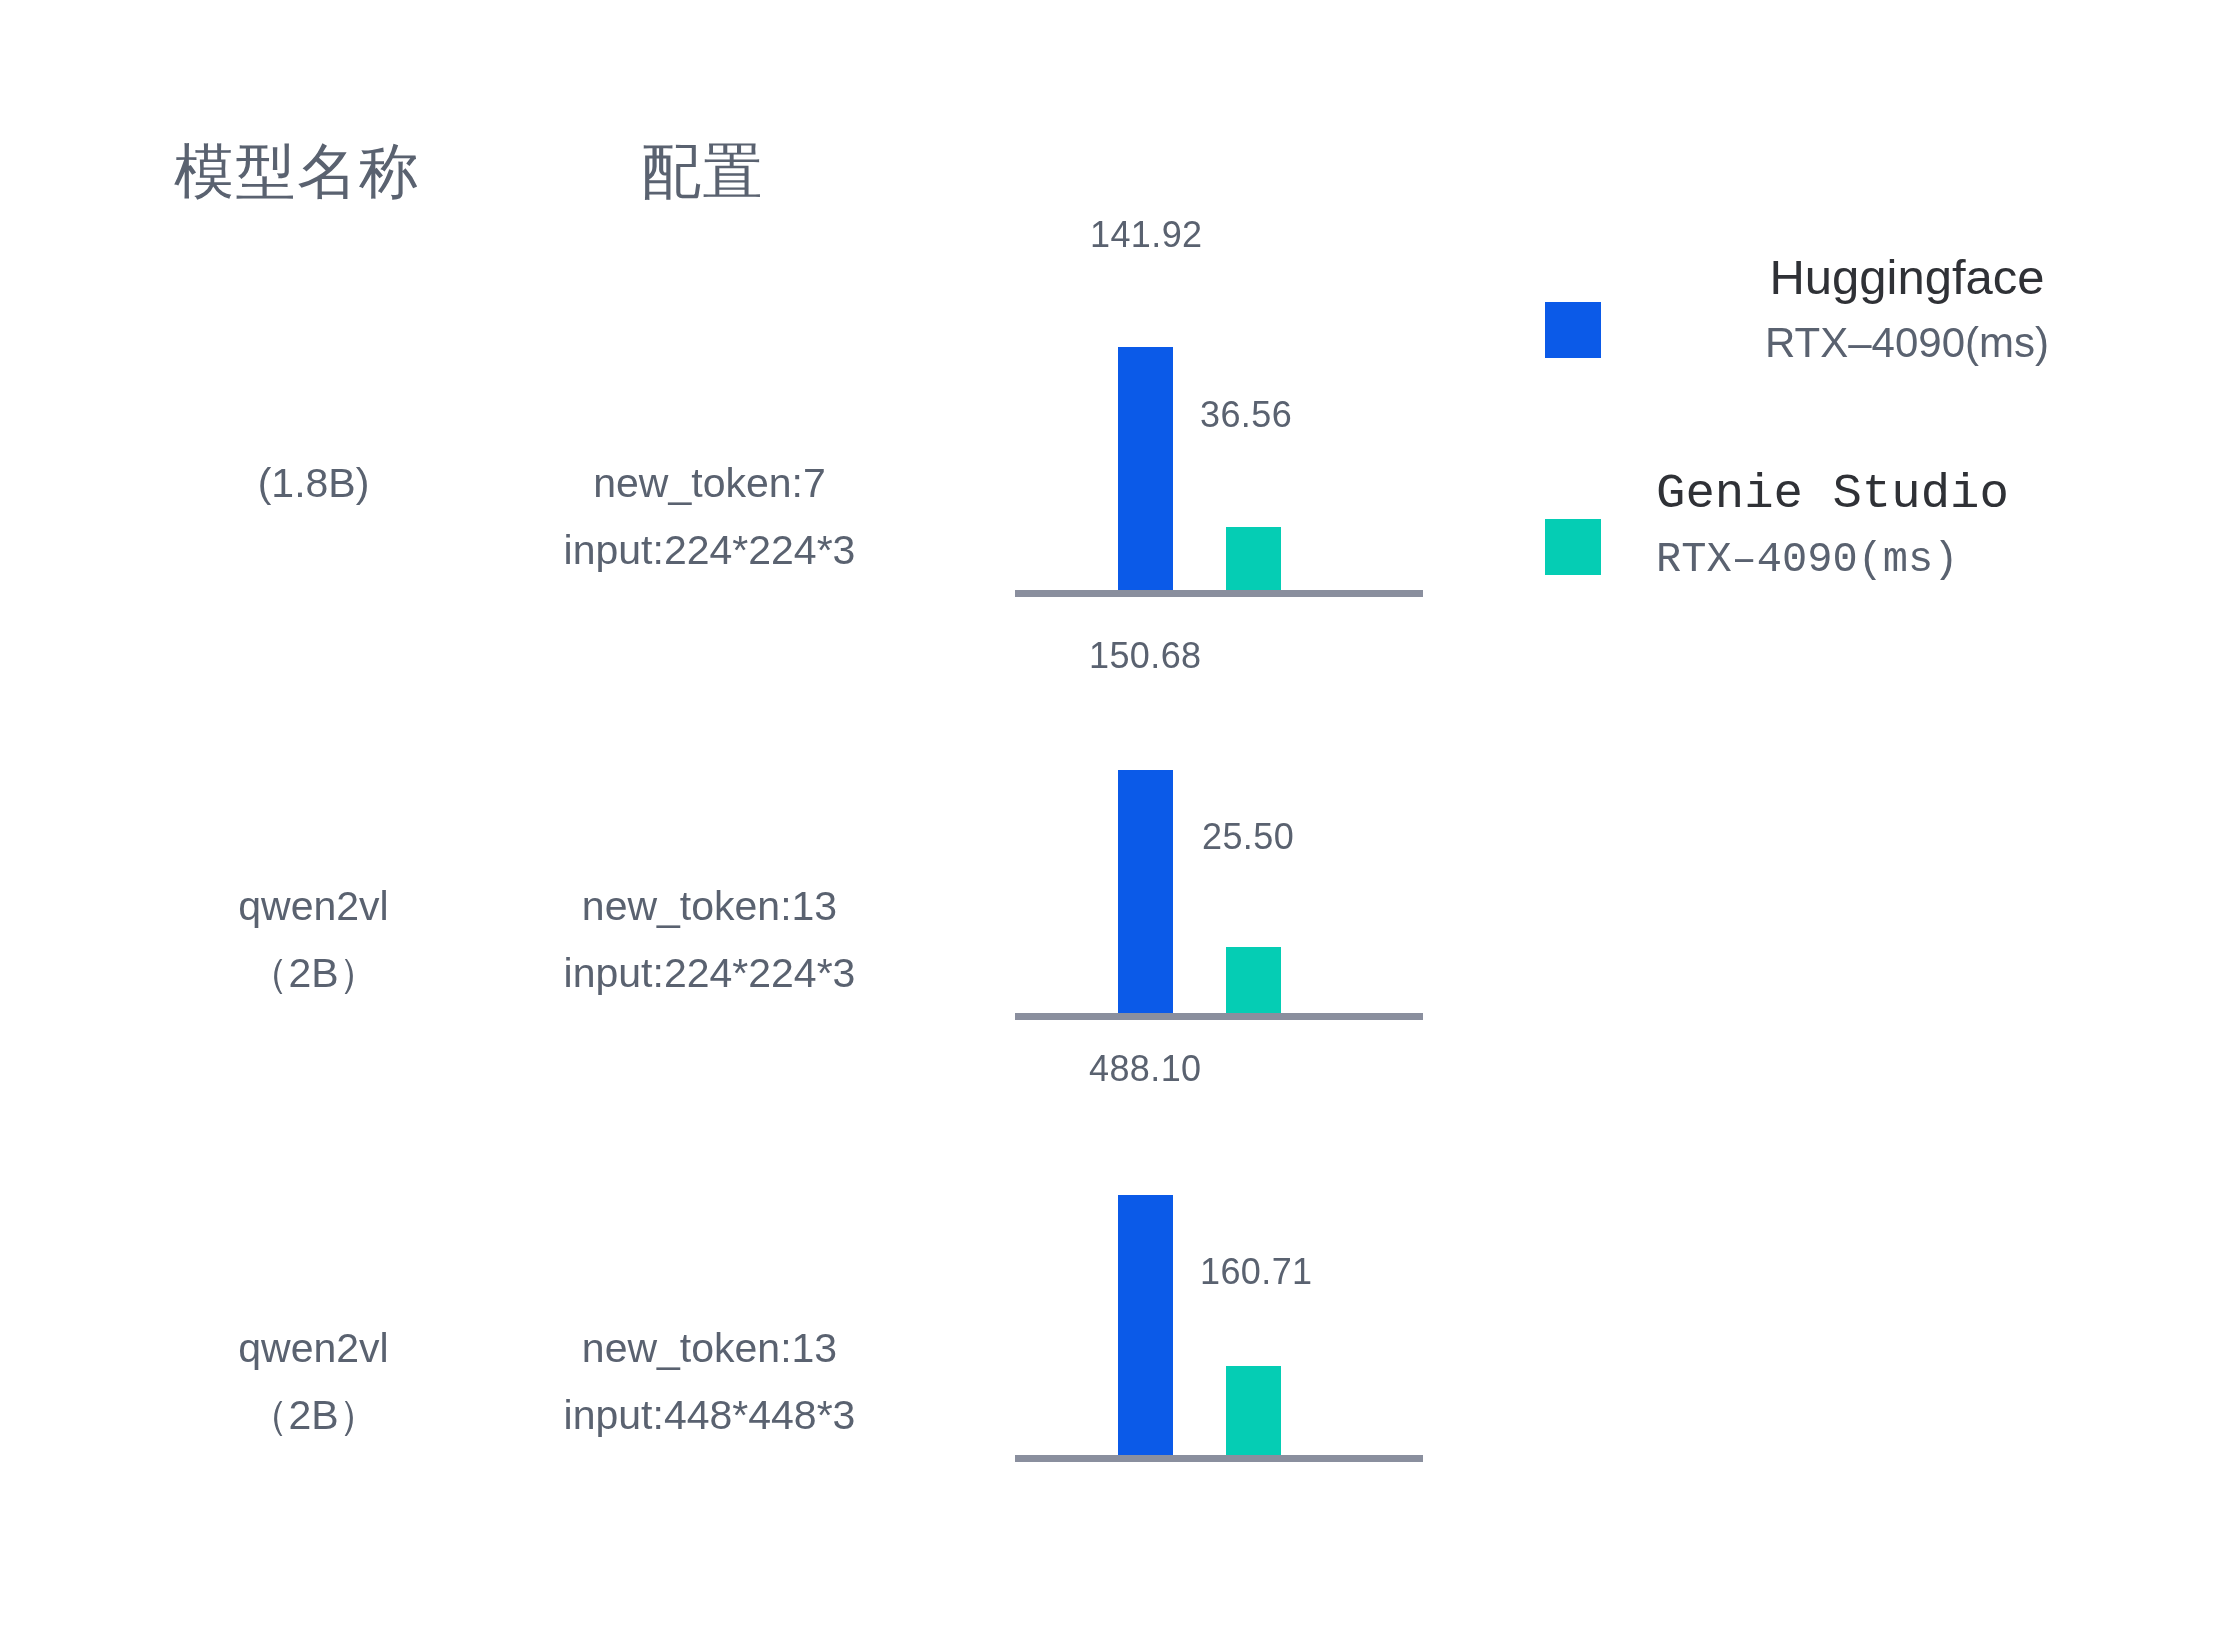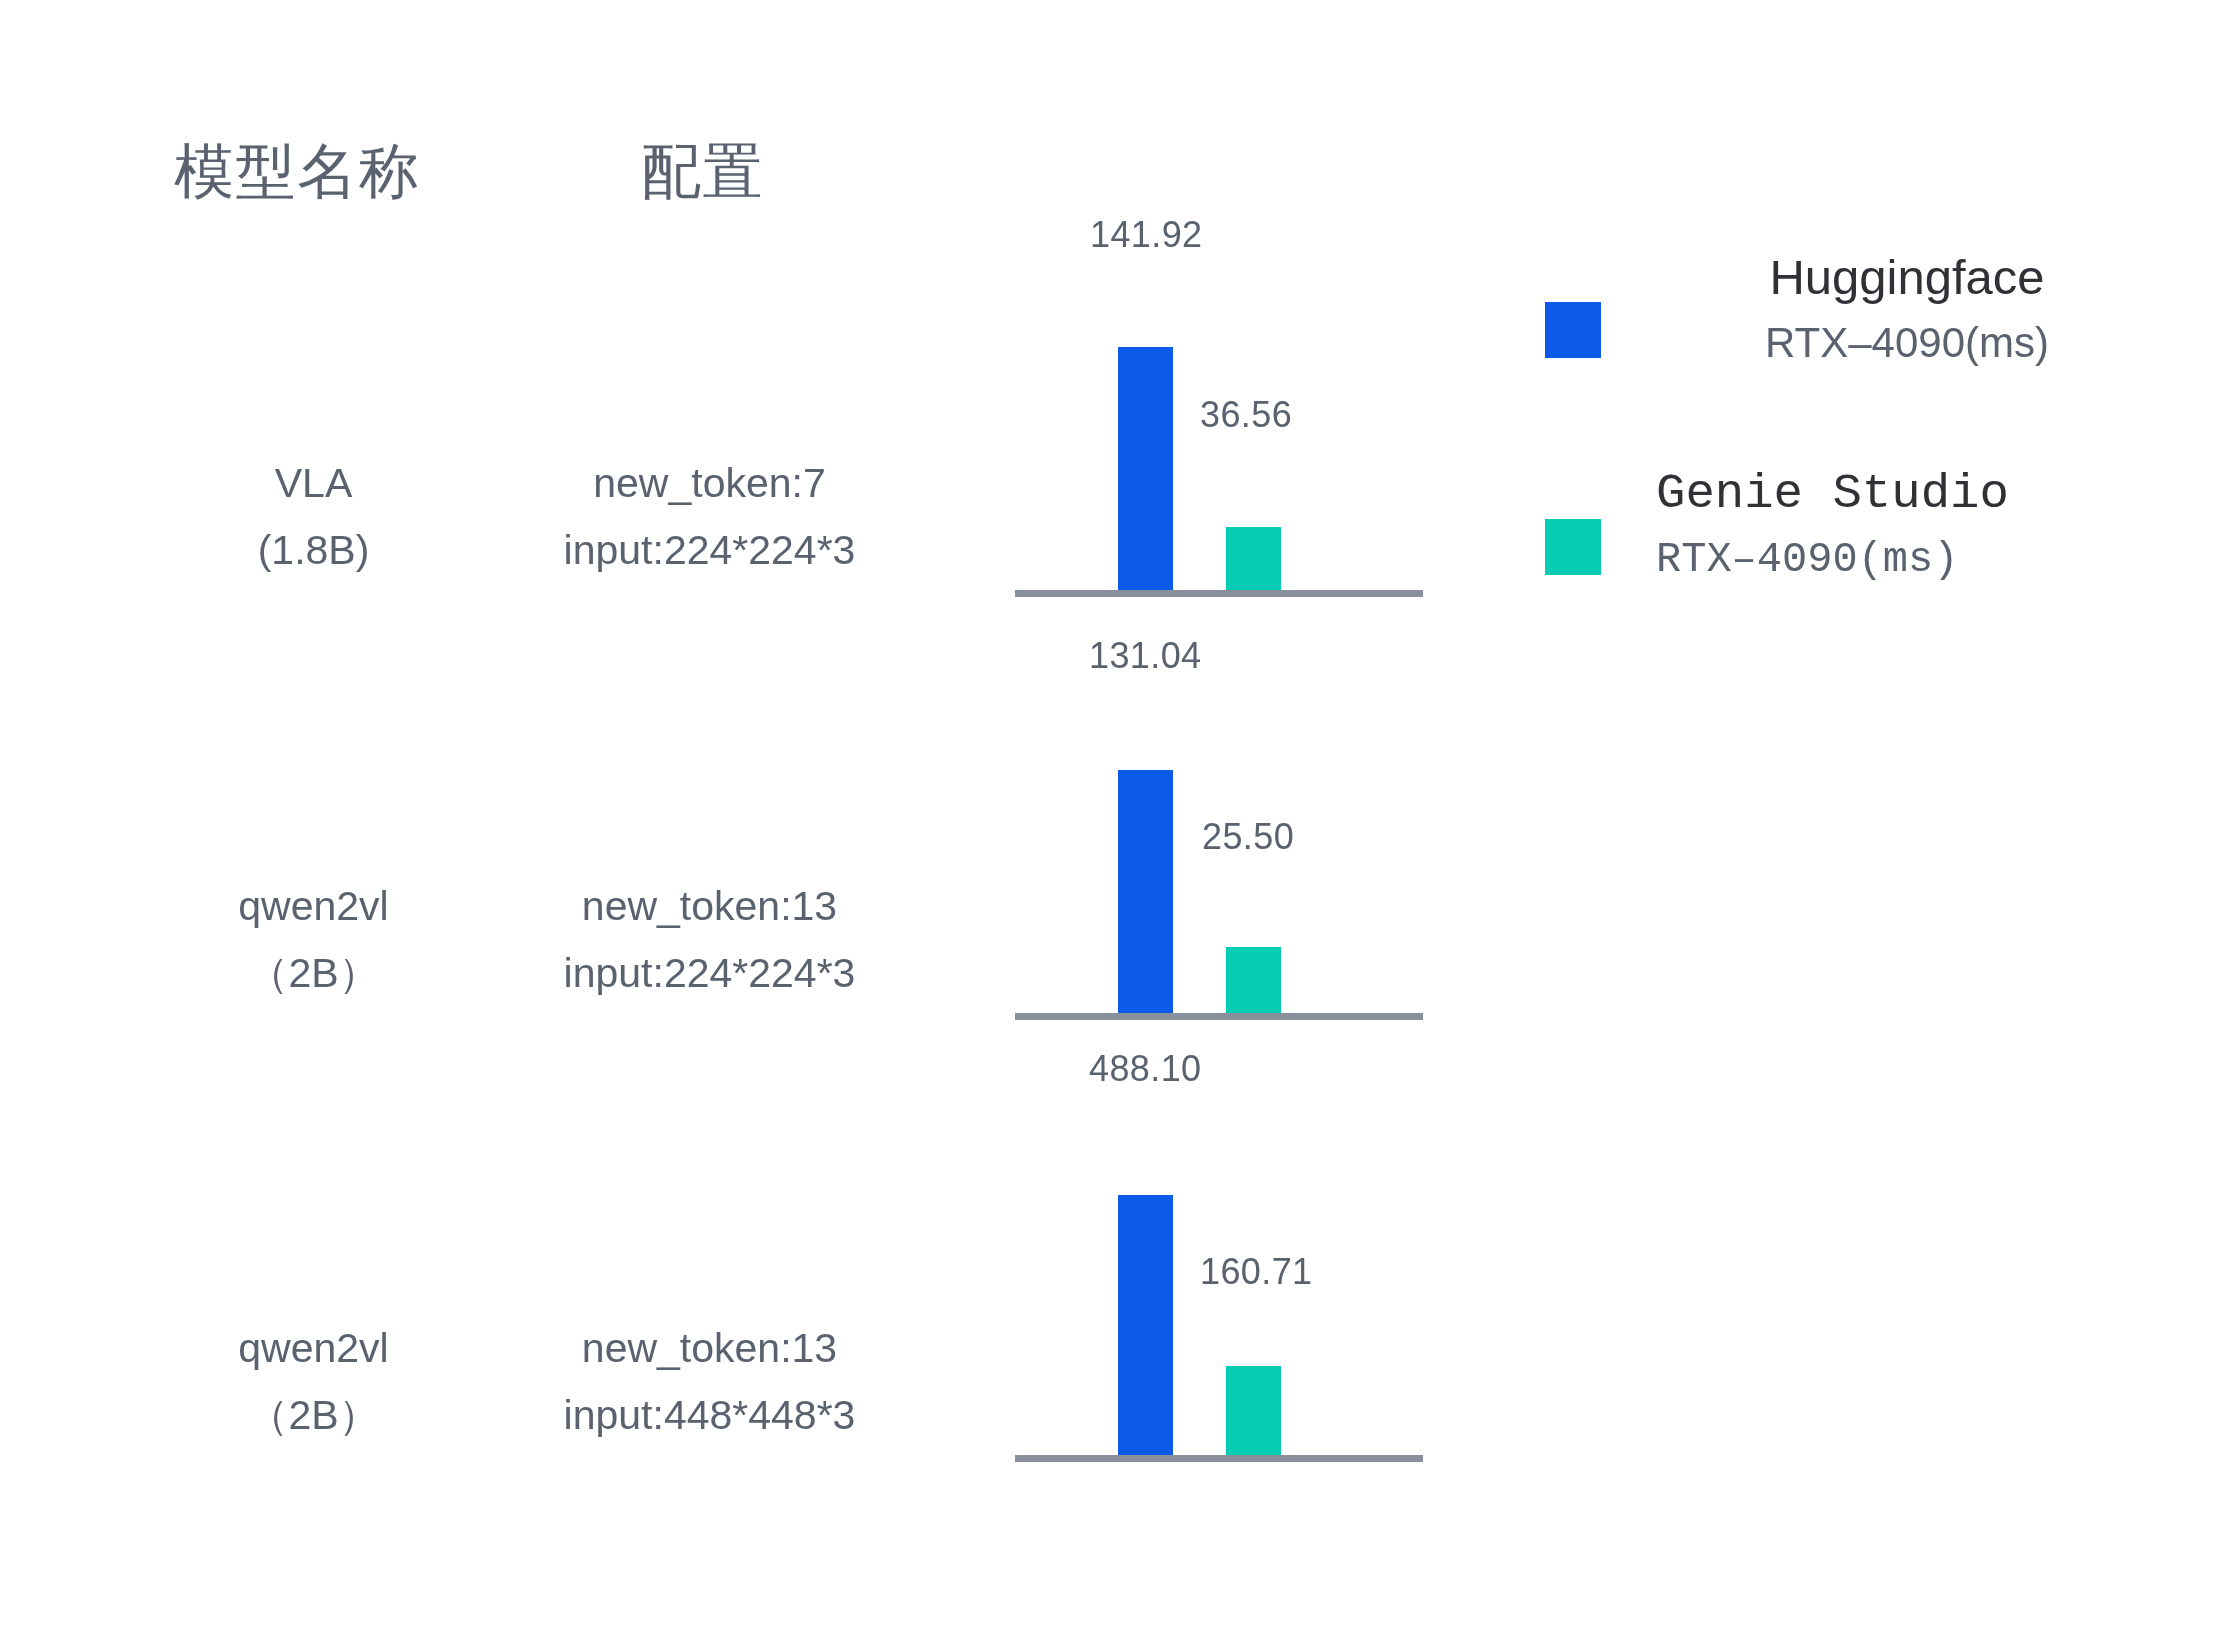--- a/index.html
+++ b/index.html
@@ -116,21 +116,20 @@
 </head>
 <body>
 
 <div id="canvas">
 
   <div class="col-header" id="hdr-model">模型名称</div>
   <div class="col-header" id="hdr-config">配置</div>
 
   <div class="row" style="top:0;">
     <div class="cell-model" style="top:450px;">
-      <div>VLA</div>
       <div>(1.8B)</div>
     </div>
     <div class="cell-config" style="top:450px;">
       <div>new_token:7</div>
       <div>input:224*224*3</div>
     </div>
 
     <div class="plot" style="top:158px;">
       <div class="bar-label" style="left:75px; bottom:341px;">141.92</div>
       <div class="bar-label" style="left:185px; bottom:161px;">36.56</div>
@@ -144,21 +143,21 @@
     <div class="cell-model" style="top:873px;">
       <div>qwen2vl</div>
       <div>（2B）</div>
     </div>
     <div class="cell-config" style="top:873px;">
       <div>new_token:13</div>
       <div>input:224*224*3</div>
     </div>
 
     <div class="plot" style="top:581px;">
-      <div class="bar-label" style="left:74px; bottom:343px;">131.04</div>
+      <div class="bar-label" style="left:74px; bottom:343px;">150.68</div>
       <div class="bar-label" style="left:187px; bottom:162px;">25.50</div>
       <div class="bar blue" style="height:243px;"></div>
       <div class="bar teal" style="height:66px;"></div>
       <div class="axis-line"></div>
     </div>
   </div>
 
   <div class="row" style="top:0;">
     <div class="cell-model" style="top:1315px;">
       <div>qwen2vl</div>

